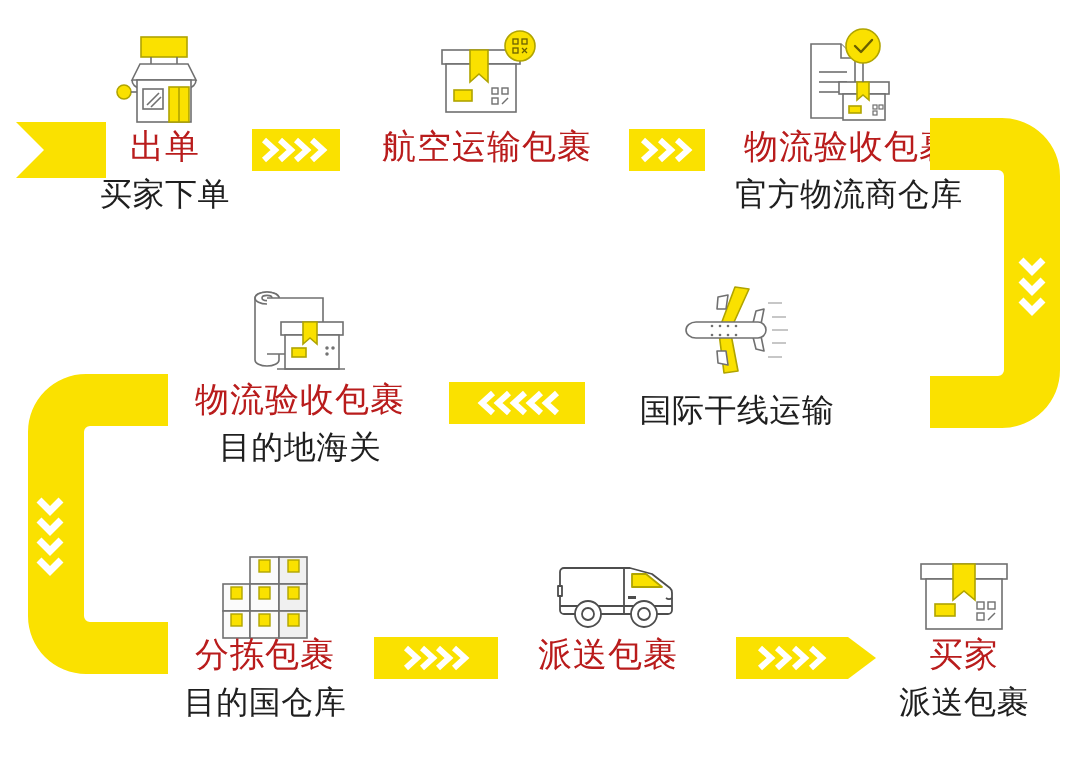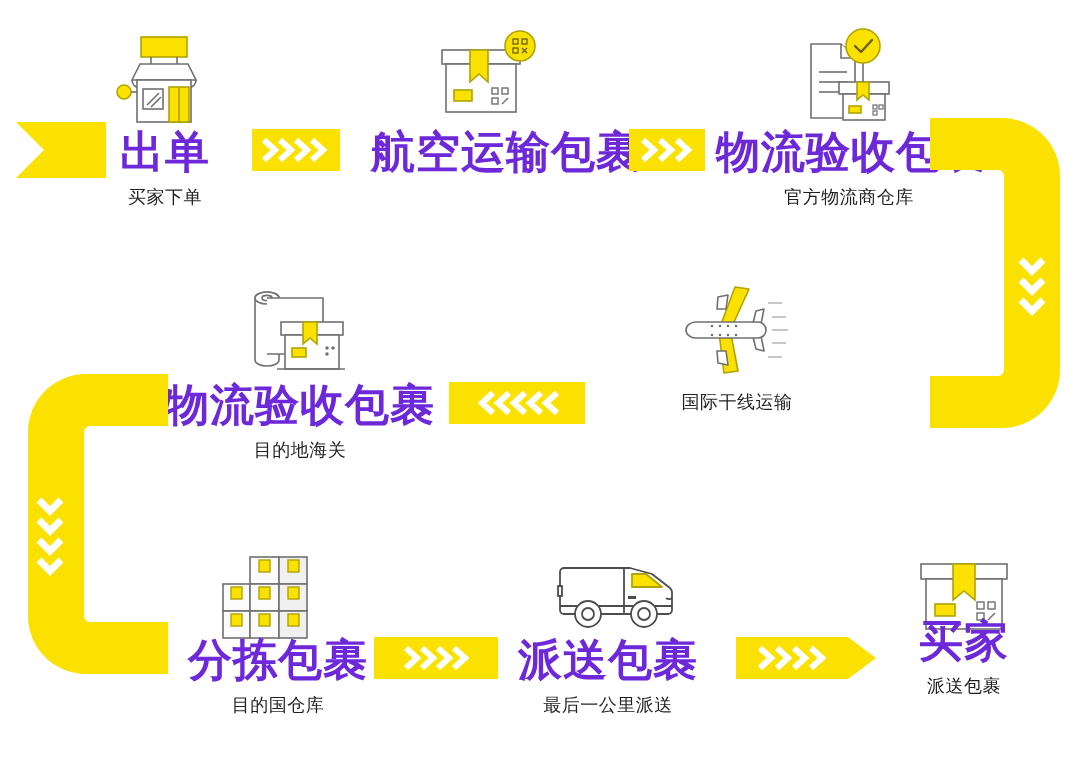--- a/index.html
+++ b/index.html
@@ -11,29 +11,29 @@
   }
   #stage {
     position: relative;
     width: 1080px; height: 768px;
     background: #ffffff;
   }
 
   
   .step { position: absolute; }
   .step .title {
-    font-size: 44px;
-    font-weight: 700;
-    color: #6d28d9;
+    font-size: 34px;
+    font-weight: 400;
+    color: #b91c1c;
     line-height: 1.08;
     white-space: nowrap;
     letter-spacing: 1px;
   }
   .step .subtitle {
-    font-size: 18px;
+    font-size: 32px;
     font-weight: 400;
     color: #1f1f1f;
     line-height: 1.15;
     white-space: nowrap;
     margin-top: 11px;
     letter-spacing: .5px;
   }
   .step.center  { text-align: center; }
   .step.center .title,
   .step.center .subtitle { text-align: center; }
@@ -283,21 +283,21 @@
         <rect x="10" y="32" width="11" height="12"></rect>
         <rect x="38" y="32" width="11" height="12"></rect>
         <rect x="67" y="32" width="11" height="12"></rect>
         <rect x="10" y="59" width="11" height="12"></rect>
         <rect x="38" y="59" width="11" height="12"></rect>
         <rect x="67" y="59" width="11" height="12"></rect>
       </g>
     </svg>
   </div>
 
-  <div class="step center" style="left:183px; top:636px; width:190px;">
+  <div class="step center" style="left:170px; top:636px; width:190px;">
     <div class="title">分拣包裹</div>
     <div class="subtitle">目的国仓库</div>
   </div>
 
   <div class="arrow-band" style="left:374px; top:637px;">
     <svg width="124" height="42" viewBox="0 0 124 42">
       <rect x="0" y="0" width="124" height="42" fill="#FAE100"></rect>
       <g fill="none" stroke="#ffffff" stroke-width="6" stroke-linecap="butt">
         <polyline points="32,11 43,21 32,31"></polyline>
         <polyline points="48,11 59,21 48,31"></polyline>
@@ -320,21 +320,20 @@
         <circle cx="36" cy="58" r="6" fill="#ffffff"></circle>
         <circle cx="92" cy="58" r="13" fill="#ffffff"></circle>
         <circle cx="92" cy="58" r="6" fill="#ffffff"></circle>
         <path d="M114,42 a5,5 0 0 0 6,0" fill="none"></path>
       </g>
     </svg>
   </div>
 
   <div class="step center" style="left:484px; top:636px; width:248px;">
     <div class="title">派送包裹</div>
-    <div class="subtitle">最后一公里派送</div>
   </div>
 
   <div class="arrow-band" style="left:736px; top:637px;">
     <svg width="140" height="42" viewBox="0 0 140 42">
       <path d="M0,0 H112 L140,21 L112,42 H0 Z" fill="#FAE100"></path>
       <g fill="none" stroke="#ffffff" stroke-width="6" stroke-linecap="butt">
         <polyline points="24,11 35,21 24,31"></polyline>
         <polyline points="41,11 52,21 41,31"></polyline>
         <polyline points="58,11 69,21 58,31"></polyline>
         <polyline points="75,11 86,21 75,31"></polyline>
@@ -352,18 +351,18 @@
         <g stroke-width="1.4">
           <rect x="60" y="46" width="7" height="7"></rect>
           <rect x="71" y="46" width="7" height="7"></rect>
           <rect x="60" y="57" width="7" height="7"></rect>
           <line x1="71" y1="64" x2="78" y2="57"></line>
         </g>
       </g>
     </svg>
   </div>
 
-  <div class="step center" style="left:890px; top:617px; width:148px;">
+  <div class="step center" style="left:890px; top:636px; width:148px;">
     <div class="title">买家</div>
     <div class="subtitle">派送包裹</div>
   </div>
 
 </div>
 
 </body></html>

